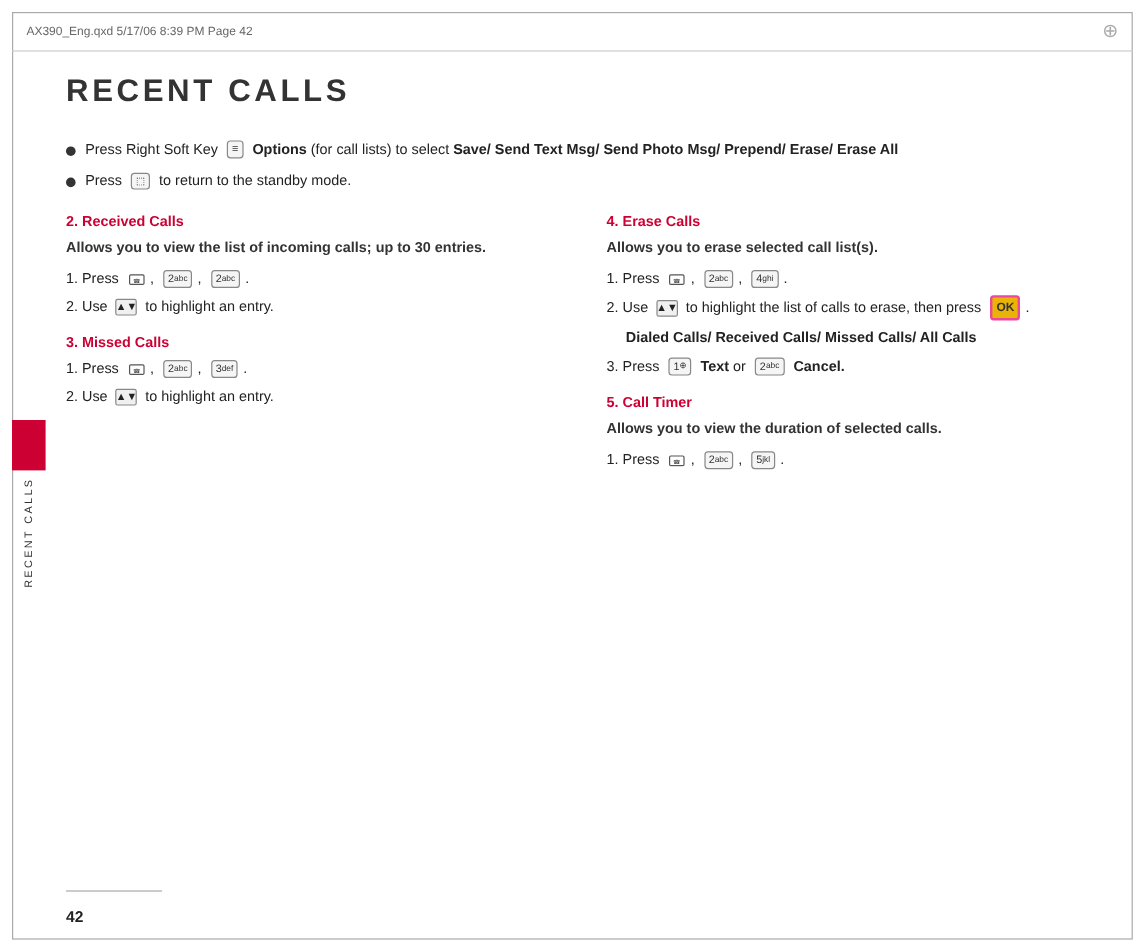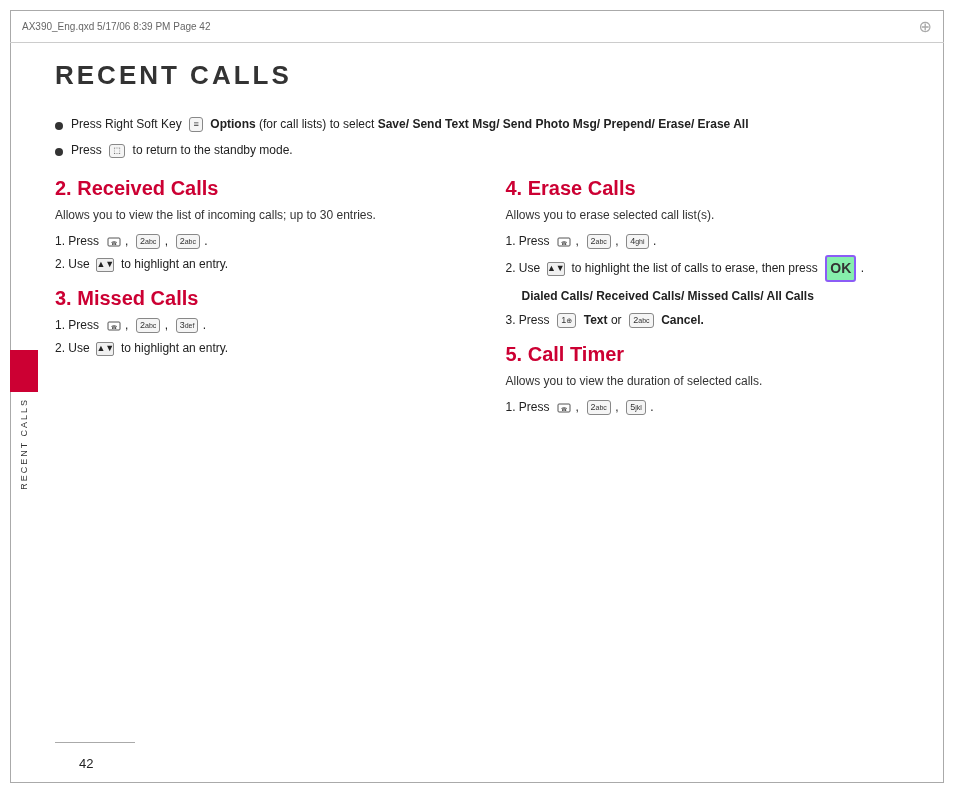--- a/index.html
+++ b/index.html
@@ -68,23 +68,22 @@
       color: #333;
       margin-top: 6px;
     }
 
     
     .page-number {
       position: absolute;
       bottom: 22px;
       left: 55px;
       font-size: 13px;
-      font-weight: normal;
+      font-weight: bold;
       color: #222;
-      margin-left: 24px;
     }
 
     
     .content {
       position: absolute;
       top: 40px;
       left: 55px;
       right: 30px;
       bottom: 40px;
     }
@@ -108,32 +107,33 @@
     .col-left {
       flex: 1;
     }
 
     .col-right {
       flex: 1;
     }
 
     
     .section-heading {
-      font-size: 20px;
+      font-size: 12px;
       font-weight: bold;
       color: #cc0033;
       margin-bottom: 6px;
       margin-top: 0;
     }
 
     .section-body {
       font-size: 12px;
       line-height: 1.5;
       color: #333;
       margin-bottom: 8px;
+      font-weight: bold;
     }
 
     
     .bullets {
       margin-bottom: 18px;
     }
 
     .bullet-item {
       display: flex;
       align-items: center;
@@ -165,27 +165,27 @@
       background: #f5f5f5;
       color: #333;
       vertical-align: middle;
       line-height: 1.2;
     }
 
     .icon-ok {
       display: inline-flex;
       align-items: center;
       justify-content: center;
-      border: 2px solid #8b5cf6;
+      border: 2px solid #ec4899;
       border-radius: 3px;
-      font-size: 14px;
+      font-size: 10px;
       font-weight: bold;
       padding: 1px 3px;
       margin: 0 1px;
-      background: #86efac;
+      background: #eab308;
       color: #333;
       vertical-align: middle;
     }
 
     
     .indented {
       padding-left: 16px;
       font-size: 12px;
       line-height: 1.5;
       margin-bottom: 6px;

